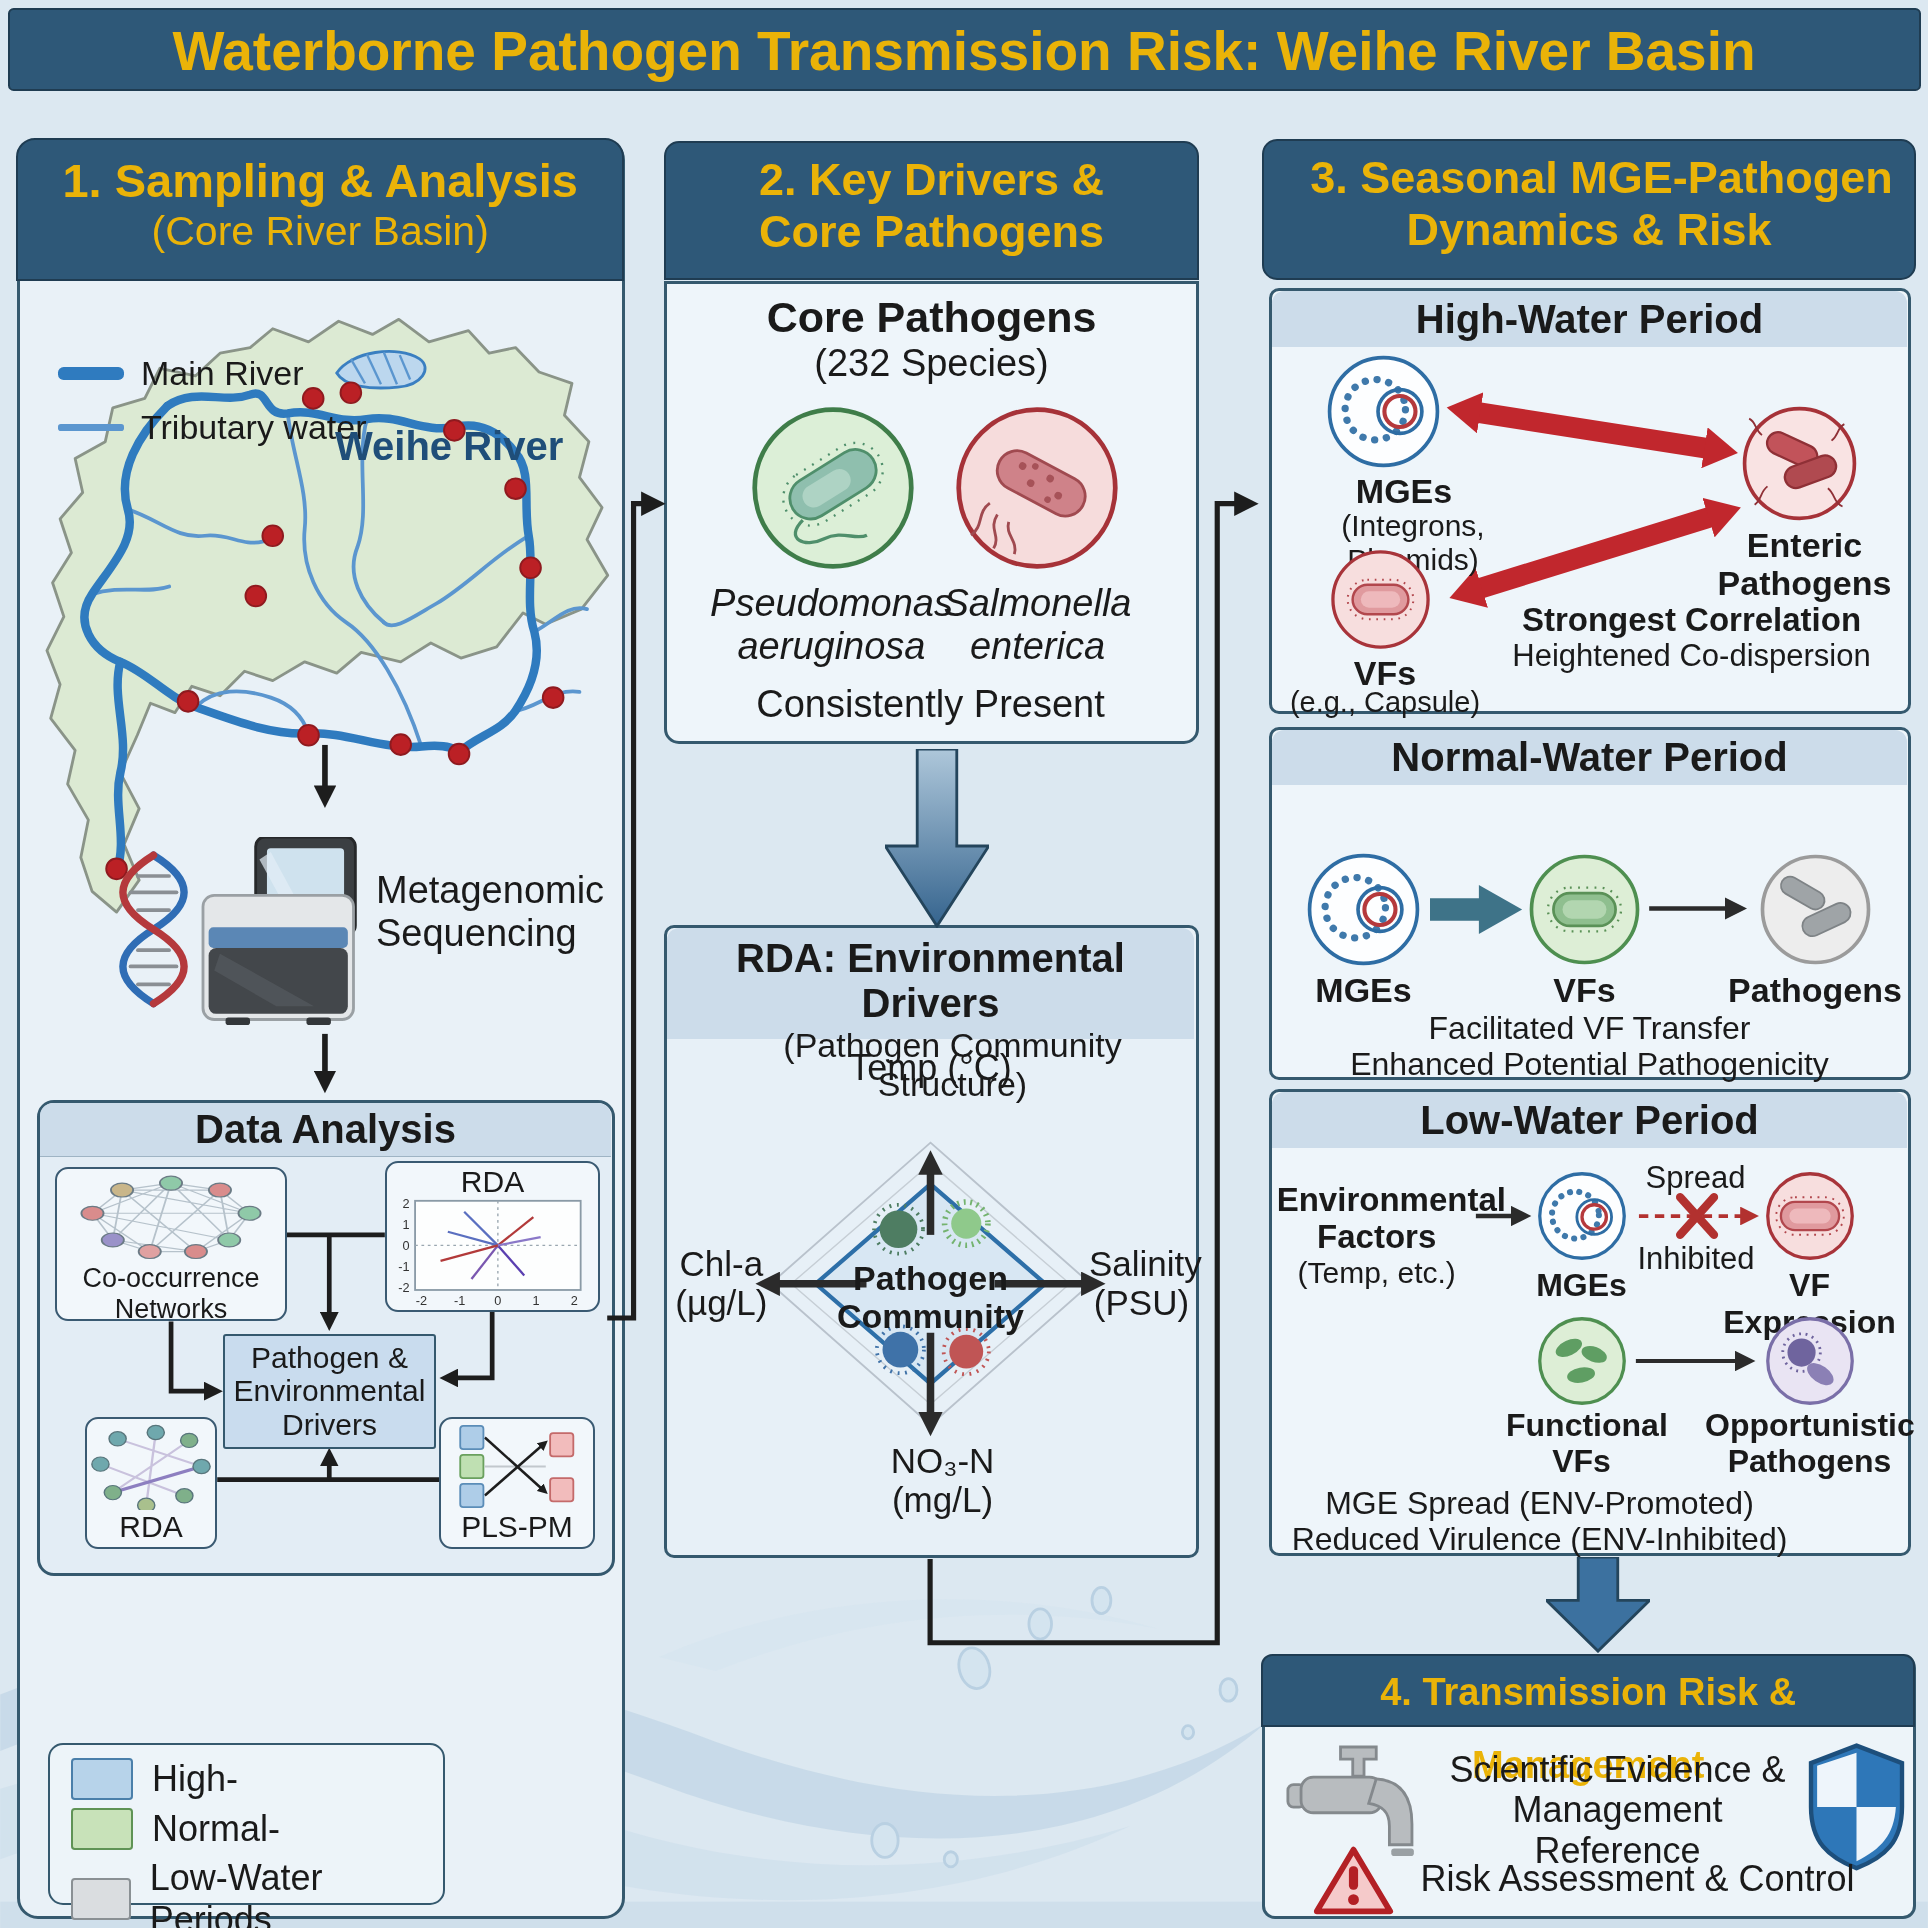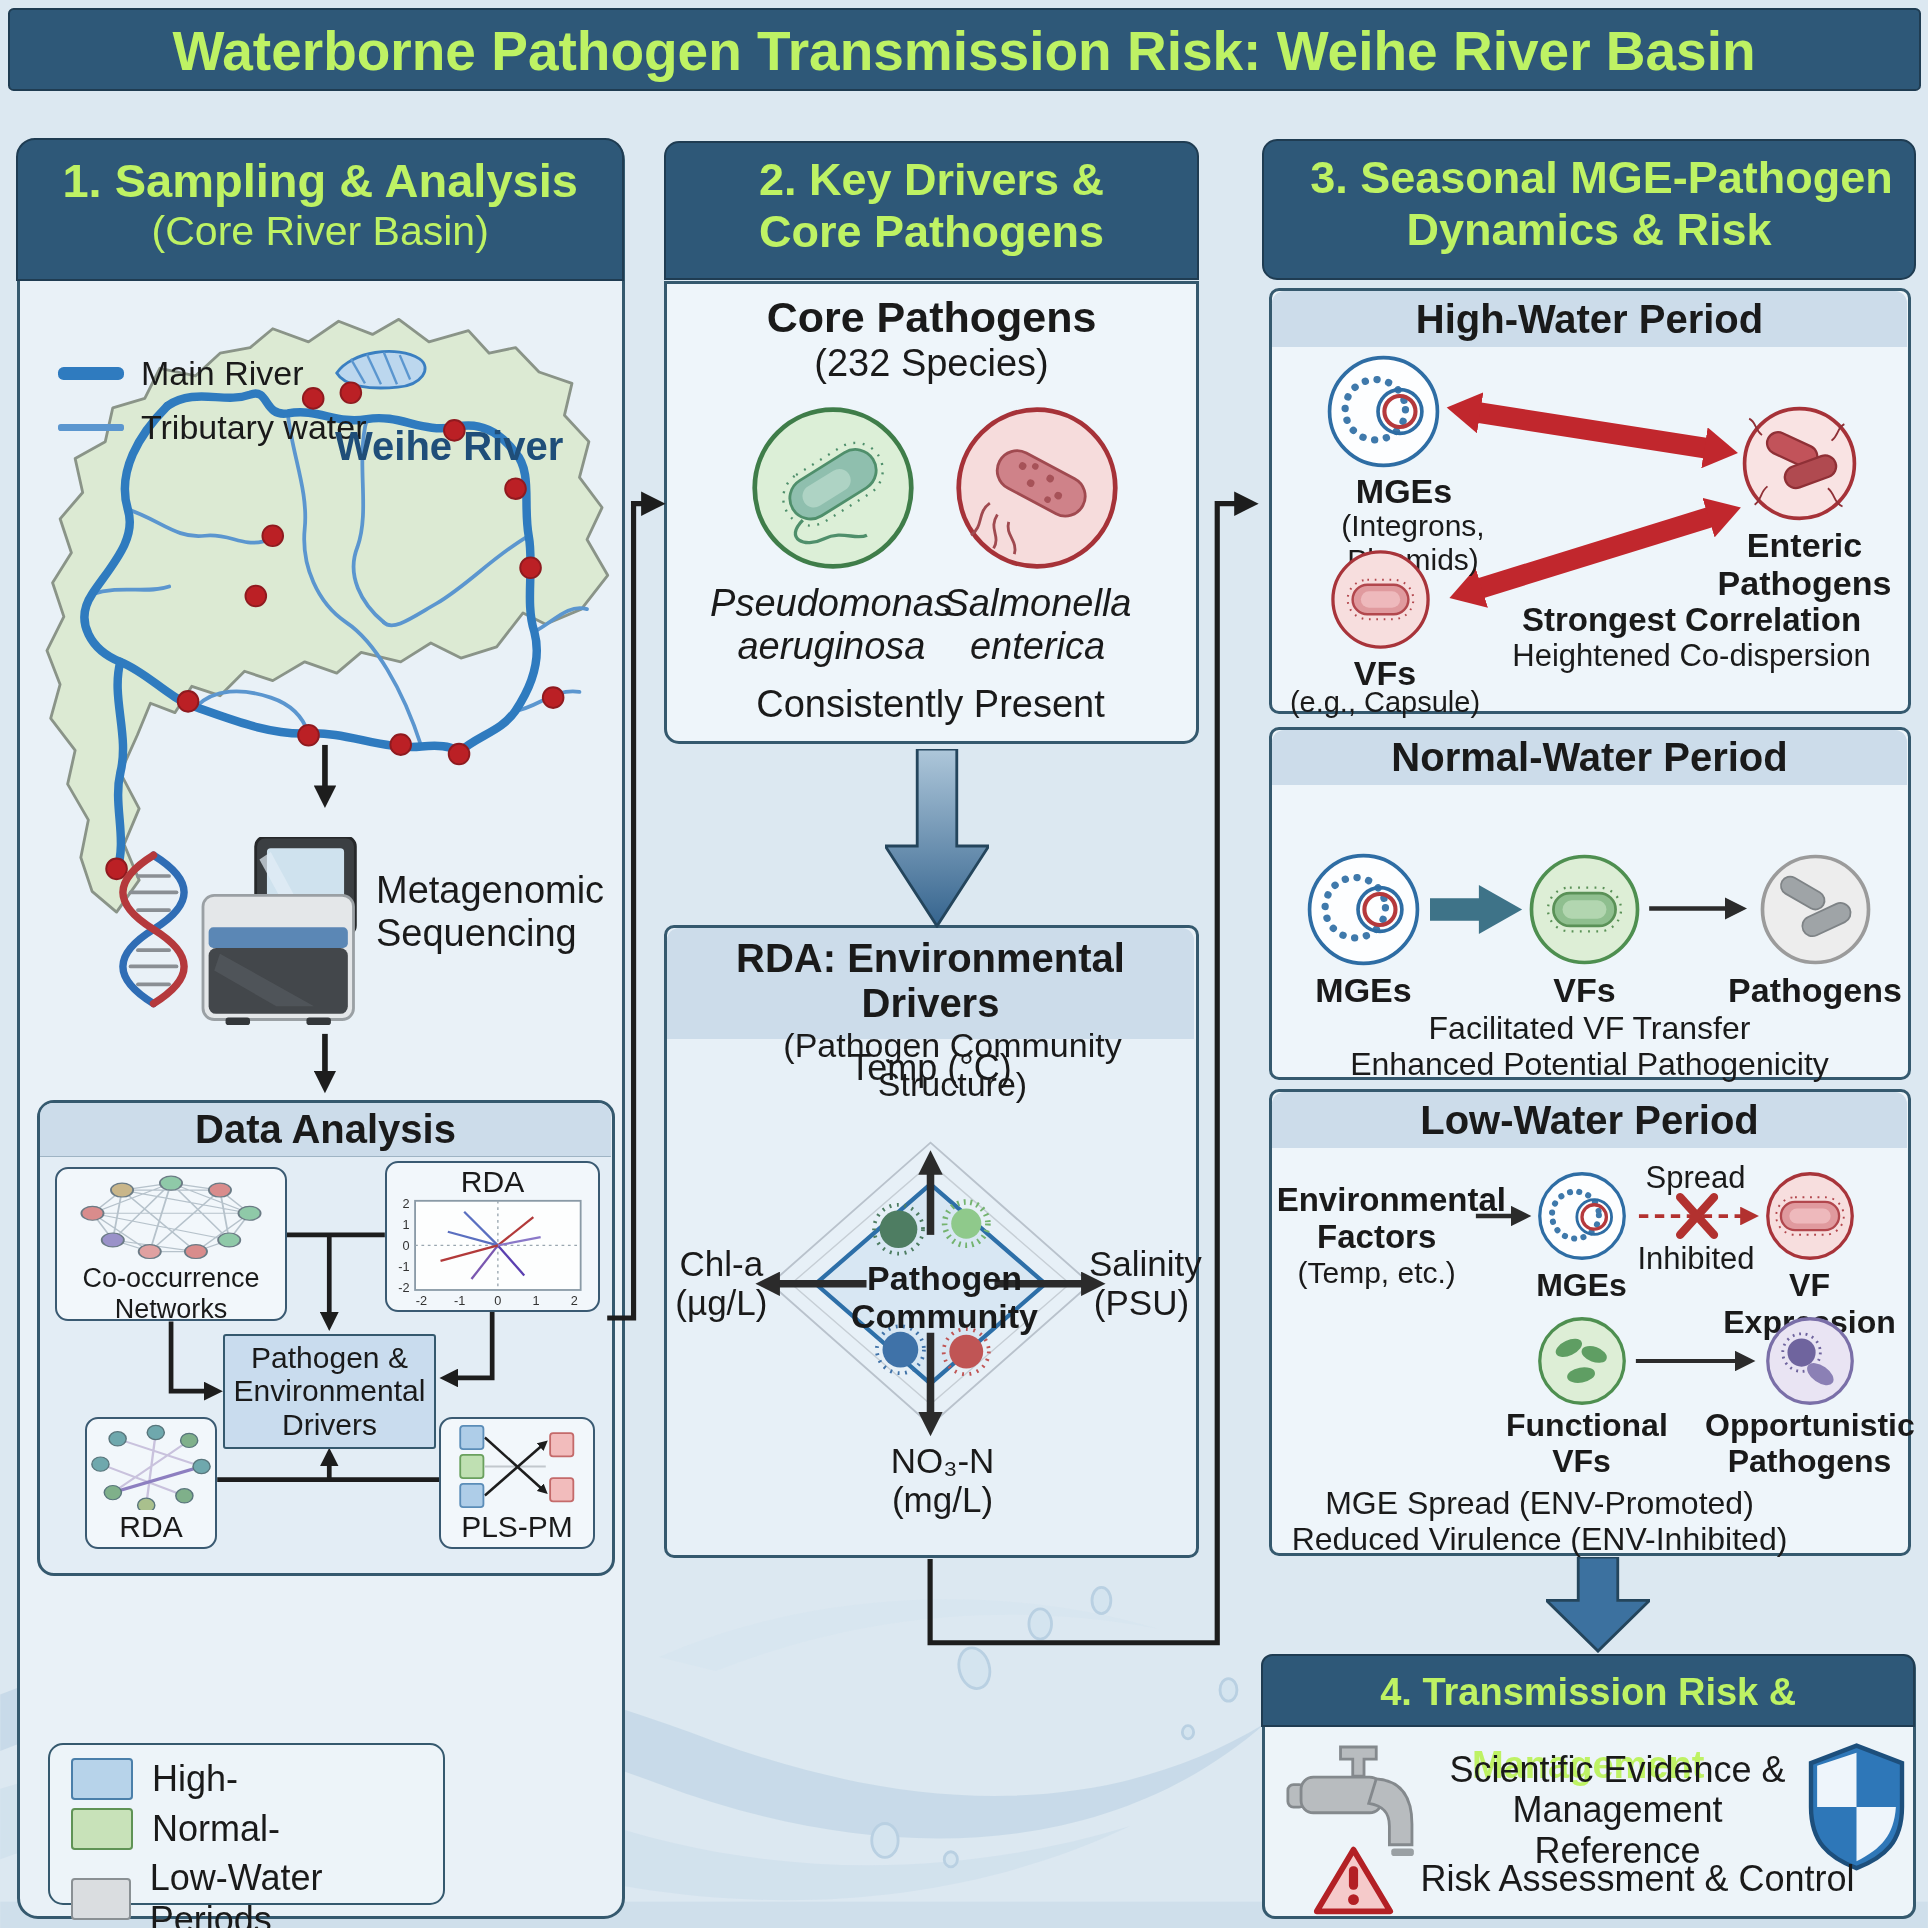--- a/index.html
+++ b/index.html
@@ -2,21 +2,21 @@
 <html style="font-size:15px"><head>
 <meta charset="utf-8">
 <style>
   html,body{margin:0;padding:0;background:#dce8f1;}
   .canvas{position:relative;width:1928px;height:1928px;overflow:hidden;
           font-family:"Liberation Sans","DejaVu Sans",sans-serif;color:#1a1a1a;}
   .abs{position:absolute;}
   .ctr{text-align:center;}
   .b{font-weight:bold;}
   .i{font-style:italic;}
-  .hdr{background:#2e5878;color:#bef264;border:2.8px solid #1f3c52;box-sizing:border-box;}
+  .hdr{background:#2e5878;color:#eab308;border:2.8px solid #1f3c52;box-sizing:border-box;}
   .box{background:#eef5fa;border:3.8px solid #35596e;border-radius:10px;box-sizing:border-box;}
   .band{background:#ccdcea;}
   .subbox{background:#f2f7fb;border:2.8px solid #3a5a72;border-radius:13px;box-sizing:border-box;}
   .lh1{line-height:1.12;}
   svg{display:block;}
   .z0{z-index:0}.z1{z-index:1}.z2{z-index:2}.z3{z-index:3}.z4{z-index:4}
 </style>
 </head>
 <body>
 
@@ -371,21 +371,21 @@
       <div>(PSU)</div>
     </div>
     <div class="abs ctr lh1" style="left:1.9px;top:316px;width:105px;font-size:35px;">
       <div>Chl-a</div>
       <div>(µg/L)</div>
     </div>
     <div class="abs ctr lh1" style="left:12px;top:513px;width:527px;font-size:35px;">
       <div>NO₃-N</div>
       <div>(mg/L)</div>
     </div>
-    <div class="abs ctr b lh1" style="left:14px;top:331px;width:527px;font-size:34px;">
+    <div class="abs ctr b lh1" style="left:0;top:331px;width:527px;font-size:34px;">
       <div>Pathogen</div>
       <div>Community</div>
     </div>
   </div>
 
   <div class="abs hdr ctr z1" style="left:1262px;top:139px;width:654px;height:141px;border-radius:15px;">
     <div class="b" style="font-size:45px;margin-top:11.3px;padding-left:25px;">3. Seasonal MGE-Pathogen</div>
     <div class="b" style="font-size:45px;">Dynamics &amp; Risk</div>
   </div>
 

